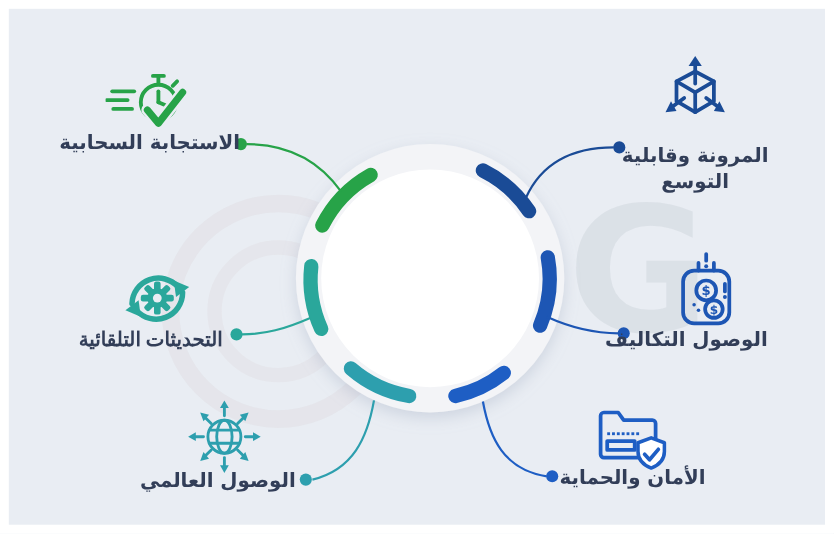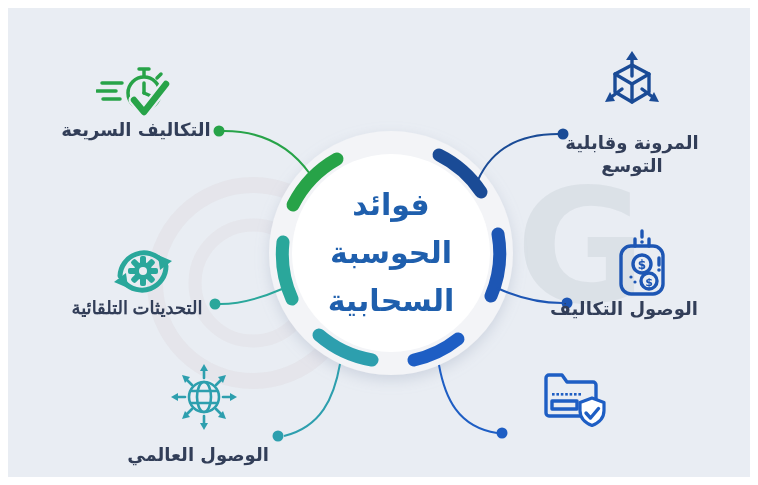--- a/index.html
+++ b/index.html
@@ -120,44 +120,39 @@
         <circle class="dot blue" cx="559" cy="295" r="5.5"></circle>
 
         <path class="conn cyan" d="M332,356 C326,390 313,419 276,428"></path>
         <circle class="dot cyan" cx="270" cy="428" r="5.5"></circle>
 
         <path class="conn royal" d="M431,357 C437,390 450,419 489,425"></path>
         <circle class="dot royal" cx="494" cy="425" r="5.5"></circle>
       </g>
     </svg>
 
-    <div class="center-title" dir="rtl">
-      <div>فوائد</div>
-      <div>الحوسبة</div>
-      <div>السحابية</div>
-    </div>
 
     <div class="icon green-i" style="left:88px;top:48px;">
       <svg width="86" height="66" viewBox="0 0 86 66">
         <g class="stroke-i" stroke-width="3.5">
           <line x1="6" y1="27" x2="26" y2="27"></line>
           <line x1="1" y1="35" x2="20" y2="35"></line>
           <line x1="7" y1="43" x2="24" y2="43"></line>
           <circle cx="48" cy="37" r="16"></circle>
           <line x1="43" y1="13" x2="53" y2="13"></line>
           <line x1="48" y1="14" x2="48" y2="20"></line>
           <line x1="61" y1="22" x2="65" y2="18"></line>
           <line x1="48" y1="37" x2="48" y2="27"></line>
           <line x1="48" y1="37" x2="55" y2="40"></line>
         </g>
         <path d="M38,44 L48,56 L70,28" fill="none" stroke="#e9edf3" stroke-width="11" stroke-linecap="round" stroke-linejoin="round"></path>
         <path d="M38,44 L48,56 L70,28" fill="none" stroke="currentColor" stroke-width="6.5" stroke-linecap="round" stroke-linejoin="round"></path>
       </svg>
     </div>
-    <div class="label" dir="rtl" style="left:128px;top:122px;">التكاليف السريعة</div>
+    <div class="label" dir="rtl" style="left:128px;top:122px;">الاستجابة السحابية</div>
 
     <div class="icon navy-i" style="left:592px;top:40px;">
       <svg width="64" height="64" viewBox="0 0 64 64">
         <g class="stroke-i" stroke-width="3.4">
           <line x1="32" y1="28" x2="32" y2="10"></line>
           <path d="M32,17 L15,26 L15,44 L32,54 L49,44 L49,26 Z"></path>
           <path d="M15,26 L32,36 L49,26"></path>
           <line x1="32" y1="36" x2="32" y2="54"></line>
           <line x1="22" y1="41" x2="10" y2="50"></line>
           <line x1="42" y1="41" x2="54" y2="50"></line>
@@ -229,36 +224,37 @@
         <polygon points="34,3 30,10 38,10" fill="currentColor"></polygon>
         <polygon points="34,69 30,62 38,62" fill="currentColor"></polygon>
         <polygon points="1,36 8,32 8,40" fill="currentColor"></polygon>
         <polygon points="67,36 60,32 60,40" fill="currentColor"></polygon>
         <polygon points="12,14 20,16 15,22" fill="currentColor"></polygon>
         <polygon points="56,14 48,16 53,22" fill="currentColor"></polygon>
         <polygon points="12,58 20,56 15,50" fill="currentColor"></polygon>
         <polygon points="56,58 48,56 53,50" fill="currentColor"></polygon>
       </svg>
     </div>
-    <div class="label" dir="rtl" style="left:190px;top:429px;margin-top:18px;">الوصول العالمي</div>
+    <div class="label" dir="rtl" style="left:190px;top:429px;">الوصول العالمي</div>
 
     <div class="icon royal-i" style="left:528px;top:360px;">
       <svg width="74" height="62" viewBox="0 0 74 62">
         <g class="stroke-i" stroke-width="3.4">
           <path d="M10,17 V10 a3,3 0 0 1 3,-3 h13 l5,7 h26 a3,3 0 0 1 3,3 v28 a3,3 0 0 1 -3,3 H13 a3,3 0 0 1 -3,-3 Z"></path>
           <rect x="16" y="33" width="25" height="8"></rect>
         </g>
         <g fill="currentColor">
           <rect x="16" y="25" width="2.6" height="2.6"></rect>
           <rect x="20.4" y="25" width="2.6" height="2.6"></rect>
           <rect x="24.8" y="25" width="2.6" height="2.6"></rect>
           <rect x="29.2" y="25" width="2.6" height="2.6"></rect>
           <rect x="33.6" y="25" width="2.6" height="2.6"></rect>
           <rect x="38" y="25" width="2.6" height="2.6"></rect>
           <rect x="42.4" y="25" width="2.6" height="2.6"></rect>
         </g>
         <path d="M56,30 l12,4.5 v8 c0,8 -5.5,12.5 -12,15 c-6.5,-2.5 -12,-7 -12,-15 v-8 Z" fill="#ffffff" stroke="currentColor" stroke-width="3.2" stroke-linejoin="round"></path>
         <path d="M50,45 l4.5,5 l8,-9.5" fill="none" stroke="currentColor" stroke-width="3.4" stroke-linecap="round" stroke-linejoin="round"></path>
       </svg>
     </div>
+    <div class="label" dir="rtl" style="left:567px;top:427px;">الأمان والحماية</div>
 
   </div>
 </div>
 
 </body></html>

